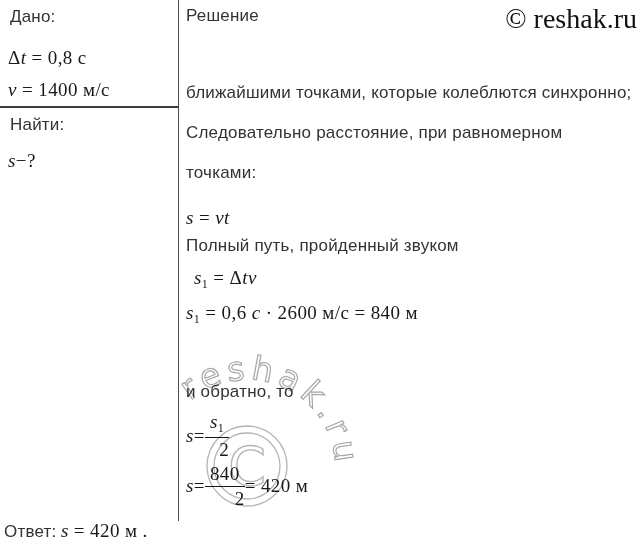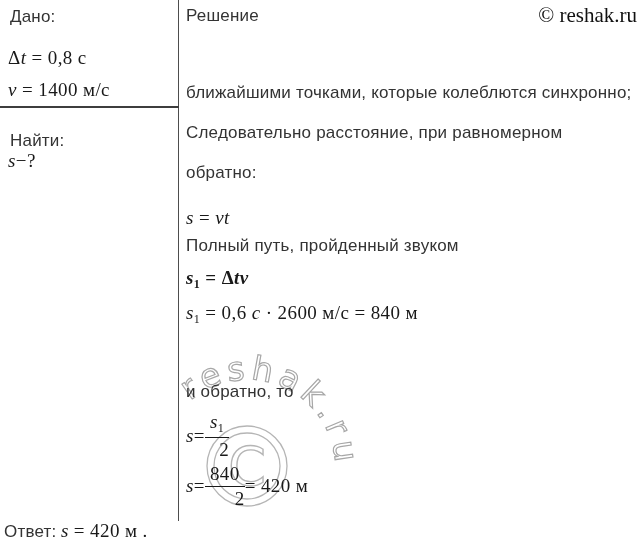--- a/index.html
+++ b/index.html
@@ -16,21 +16,21 @@
     font-size:17px;color:#333333;letter-spacing:.2px;
   }
   .math{
     font-family:"Liberation Serif","DejaVu Serif",serif;
     font-size:19px;color:#191919;letter-spacing:.4px;
   }
   .it{font-style:italic;}
   .ssub{font-size:12px;vertical-align:-4px;font-style:normal;}
   .serifnote{
     font-family:"Liberation Serif","DejaVu Serif",serif;
-    font-size:21px;color:#111111;
+    font-size:28px;color:#111111;
   }
   .vline{
     position:absolute;left:178px;top:0;width:1px;height:521px;
     background:#4d4d4d;z-index:1;
   }
   .hline{
     position:absolute;left:0;top:106px;width:179px;height:2px;
     background:#3d3d3d;z-index:1;
   }
   .fracrow{display:flex;align-items:center;}
@@ -72,42 +72,42 @@
   <div class="abs sans" style="left:10px;top:7px;">Дано:</div>
 
   <div class="abs math" style="left:8px;top:47px;">
     <span>Δ</span><span class="it">t</span><span> = 0,8 с</span>
   </div>
 
   <div class="abs math" style="left:8px;top:79px;">
     <span class="it">v</span><span> = 1400 м/с</span>
   </div>
 
-  <div class="abs sans" style="left:10px;top:115px;margin-top:16px;">Найти:</div>
+  <div class="abs sans" style="left:10px;top:115px;">Найти:</div>
 
   <div class="abs math" style="left:8px;top:150px;">
     <span class="it">s</span><span>−?</span>
   </div>
 
   <div class="abs sans" style="left:186px;top:6px;">Решение</div>
 
 
   <div class="abs sans" style="left:186px;top:83px;">ближайшими точками, которые колеблются синхронно;</div>
 
   <div class="abs sans" style="left:186px;top:123px;">Следовательно расстояние, при равномерном</div>
 
-  <div class="abs sans" style="left:186px;top:163px;">обратно:</div>
+  <div class="abs sans" style="left:186px;top:163px;">точками:</div>
 
   <div class="abs math" style="left:186px;top:199px;margin-top:8px;">
     <span class="it">s</span><span> = </span><span class="it">vt</span>
   </div>
 
   <div class="abs sans" style="left:186px;top:236px;">Полный путь, пройденный звуком</div>
 
-  <div class="abs math" style="left:186px;top:267px;font-weight:bold;">
+  <div class="abs math" style="left:194px;top:267px;">
     <span class="it">s</span><sub class="ssub">1</sub><span> = Δ</span><span class="it">tv</span>
   </div>
 
   <div class="abs math" style="left:186px;top:302px;">
     <span class="it">s</span><sub class="ssub">1</sub><span> = 0,6 </span><span class="it">c</span><span> · 2600 м/с = 840 м</span>
   </div>
 
 
   <div class="abs sans" style="left:186px;top:382px;">и обратно, то</div>
 

